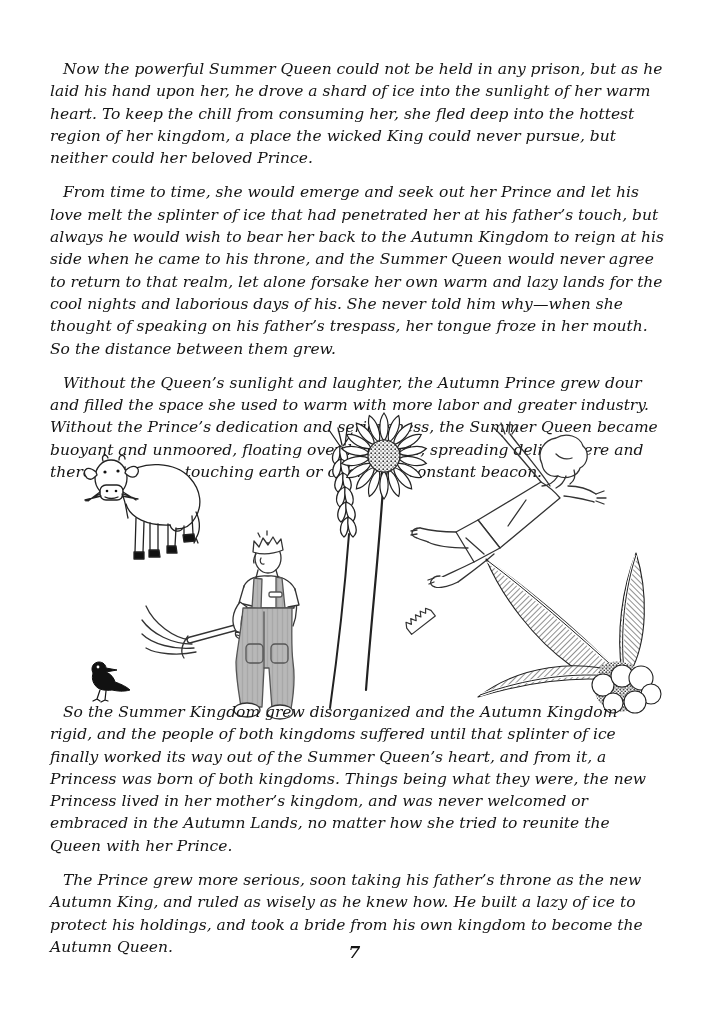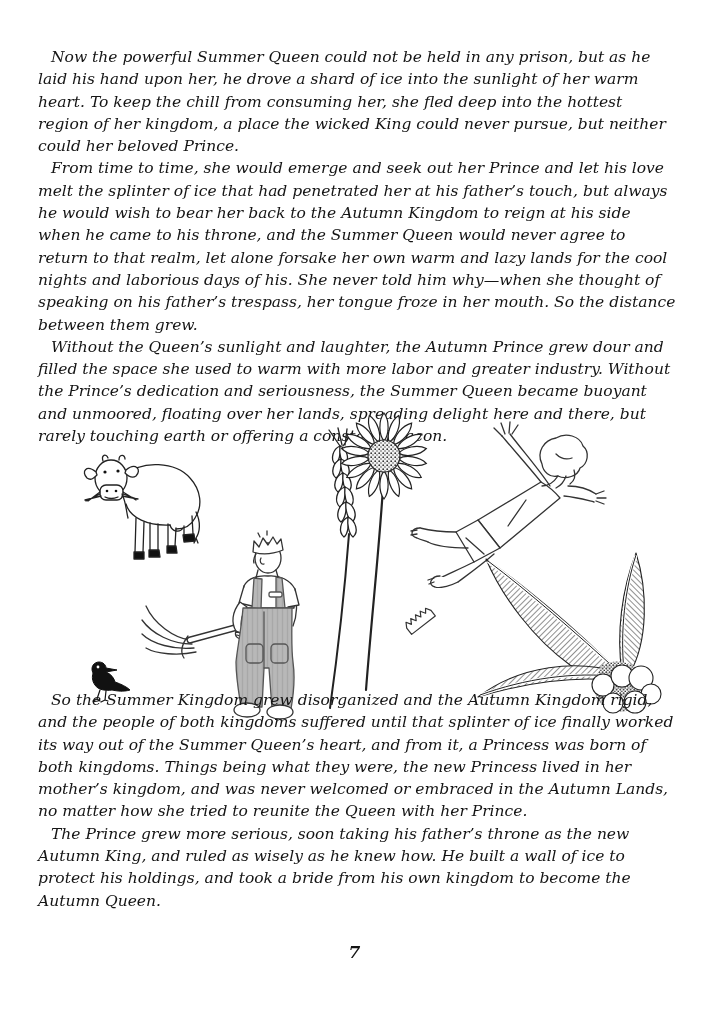--- a/index.html
+++ b/index.html
@@ -8,21 +8,21 @@
     font-family:"DejaVu Serif","Liberation Serif",serif;
   }
   .page{position:absolute;inset:0;background:#ffffff;}
   .story-block{
     position:absolute;left:38px;width:638px;
     font-style:italic;font-size:15.5px;line-height:22.3px;color:#141414;
     text-align:left;
   }
   #story-top{top:46px;}
   #story-bottom{top:689px;}
-  .story-block p{margin:0;text-indent:13px;}
+  .story-block p{margin:12px;text-indent:13px;}
   .illustration{position:absolute;left:0;top:410px;width:709px;height:315px;}
   .illustration svg{position:absolute;}
   #cow-svg{left:80px;top:36px;}
   #crow-svg{left:84px;top:248px;}
   #farmer-svg{left:140px;top:118px;}
   #wheat-svg{left:318px;top:16px;}
   #sunflower-svg{left:338px;top:2px;}
   #child-svg{left:408px;top:10px;}
   #crown-svg{left:402px;top:194px;}
   #palm-svg{left:472px;top:135px;}
@@ -267,18 +267,18 @@
         <circle cx="169" cy="133" r="12" fill="#fff"></circle>
         <circle cx="179" cy="149" r="10" fill="#fff"></circle>
         <circle cx="163" cy="157" r="11" fill="#fff"></circle>
         <circle cx="141" cy="158" r="10" fill="#fff"></circle>
       </g>
     </svg>
   </div>
 
   <div class="story-block" id="story-bottom">
     <p>So the Summer Kingdom grew disorganized and the Autumn Kingdom rigid, and the people of both kingdoms suffered until that splinter of ice finally worked its way out of the Summer Queen’s heart, and from it, a Princess was born of both kingdoms. Things being what they were, the new Princess lived in her mother’s kingdom, and was never welcomed or embraced in the Autumn Lands, no matter how she tried to reunite the Queen with her Prince.</p>
-    <p>The Prince grew more serious, soon taking his father’s throne as the new Autumn King, and ruled as wisely as he knew how. He built a wall of ice to protect his holdings, and took a bride from his own kingdom to become the Autumn Queen.</p>
+    <p>The Prince grew more serious, soon taking his father’s throne as the new Autumn King, and ruled as wisely as he knew how. He built a lazy of ice to protect his holdings, and took a bride from his own kingdom to become the Autumn Queen.</p>
   </div>
 
   <div class="page-number">7</div>
 
 </div>
 
 </body></html>

